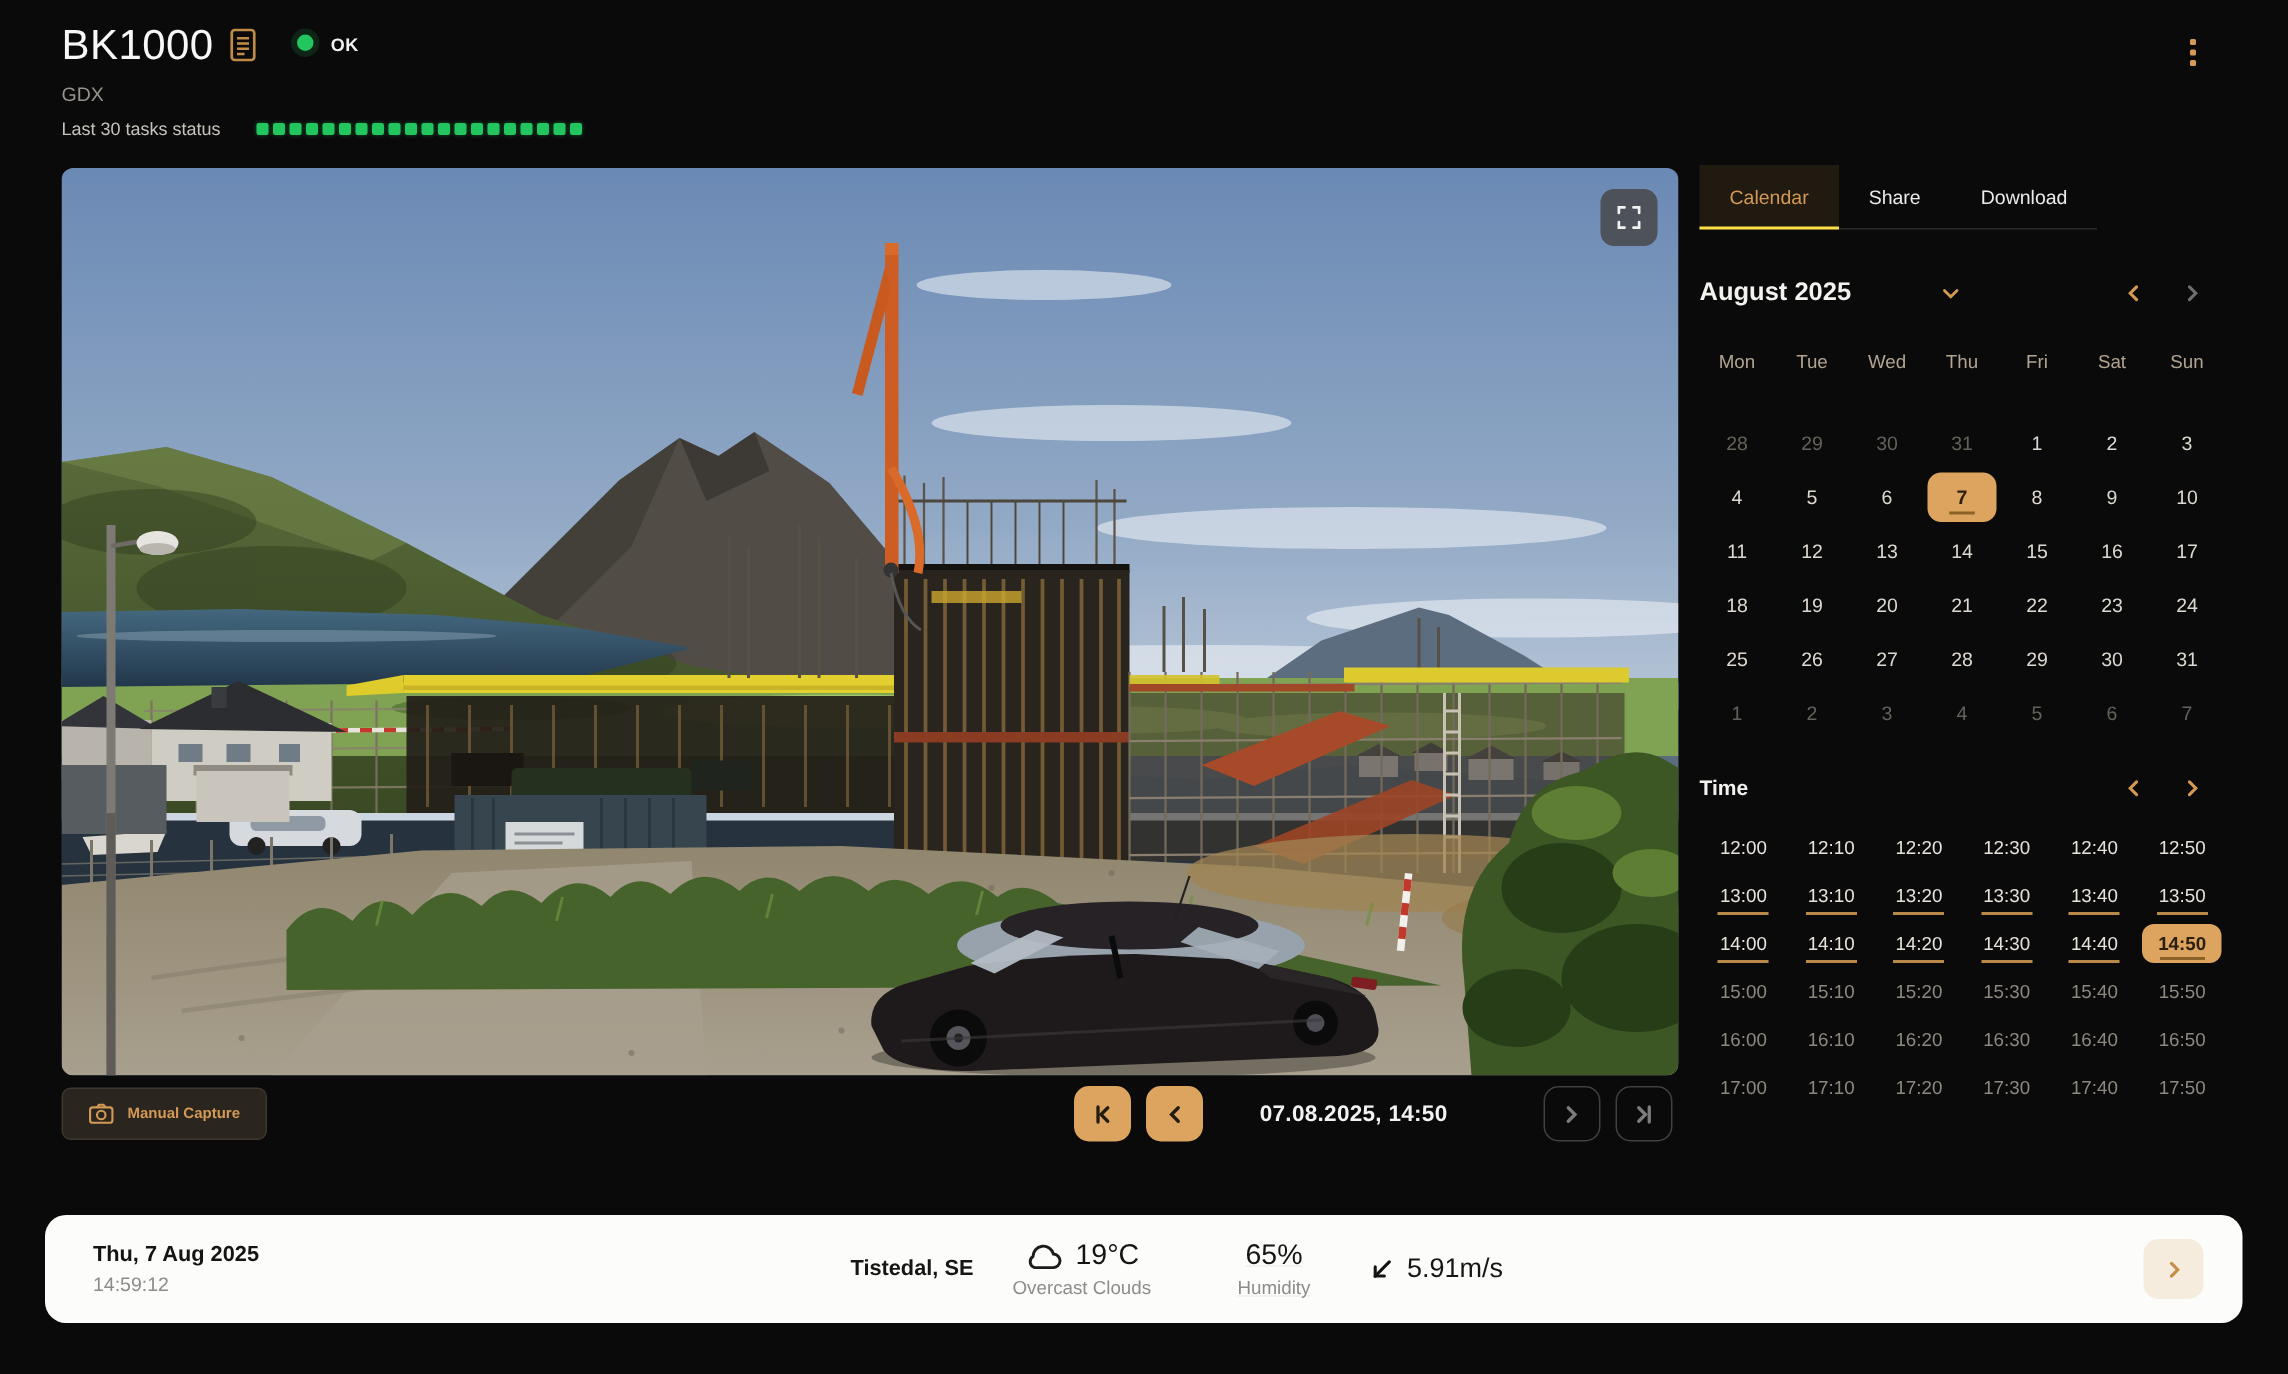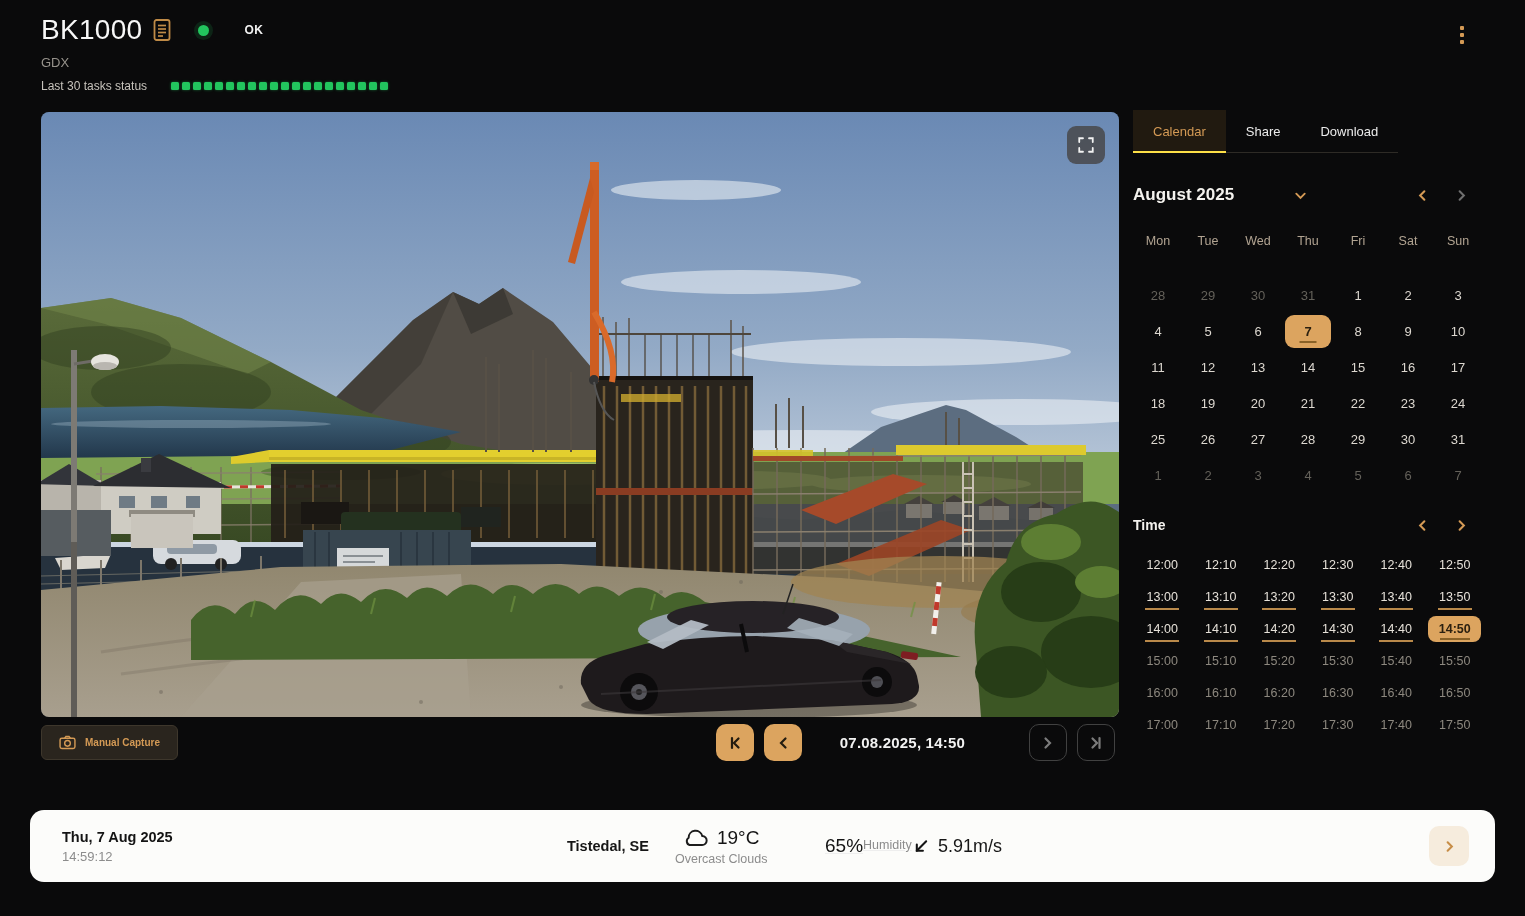--- a/index.html
+++ b/index.html
@@ -11,21 +11,21 @@
   body{
     background:var(--page-bg);
     font-family:"Liberation Sans", sans-serif;
     position:relative; color:#eee;
   }
   
   .header{position:absolute;left:41px;top:14px;}
   .title-row{display:flex;align-items:center;}
   .app-title{font-size:28px;font-weight:500;color:#f7f7f7;letter-spacing:.3px;}
   .doc-ic{margin-left:10px;display:flex;}
-  .status-chip{display:flex;align-items:center;margin-left:26px;gap:24px;}
+  .status-chip{display:flex;margin-left:26px;}
   .status-dot{width:11px;height:11px;border-radius:50%;background:var(--status-green);
     box-shadow:0 0 0 4px rgba(34,197,94,.14);}
   .status-label{margin-left:11px;font-size:12px;font-weight:700;color:#f2f2f2;letter-spacing:.4px;}
   .subtitle{margin-top:9px;font-size:13px;color:#97938c;}
   .tasks-row{margin-top:9px;display:flex;align-items:center;}
   .tasks-label{font-size:12px;color:#c7c3bc;margin-right:24px;}
   .task-squares{display:flex;gap:3px;align-items:center;}
   .task-sq{width:8px;height:8px;border-radius:1.5px;background:var(--status-green);
     box-shadow:0 0 3px rgba(34,197,94,.45);}
   .kebab{position:absolute;right:53px;top:24px;width:20px;height:22px;display:flex;
@@ -90,21 +90,21 @@
   .f-date{position:absolute;left:32px;top:50%;transform:translateY(-50%);}
   .f-date .d1{font-size:14.5px;font-weight:700;color:#141414;}
   .f-date .d2{font-size:13px;color:#8c8c8c;margin-top:4px;}
   .f-loc{position:absolute;left:537px;top:50%;transform:translateY(-50%);
     font-size:14.5px;font-weight:700;color:#161616;}
   .f-temp{position:absolute;left:645px;top:50%;transform:translateY(-50%);
     display:flex;flex-direction:column;align-items:center;}
   .f-temp .t-row{display:flex;align-items:center;gap:8px;font-size:19px;color:#141414;}
   .f-sub{font-size:12.5px;color:#8c8c8c;margin-top:3px;}
   .f-hum{position:absolute;left:795px;top:50%;transform:translateY(-50%);
-    display:flex;flex-direction:row;align-items:flex-start;text-decoration:underline;}
+    display:flex;flex-direction:column;align-items:center;text-decoration:underline;}
   .f-hum .h-val{font-size:19px;color:#141414;}
   .f-wind{position:absolute;left:884px;top:50%;transform:translateY(-50%);
     display:flex;align-items:center;gap:9px;font-size:18px;color:#161616;}
   .f-next{position:absolute;right:26px;top:16px;width:40px;height:40px;border-radius:10px;
     background:#f6ecdd;display:flex;align-items:center;justify-content:center;cursor:pointer;}
 </style>
 </head>
 <body>
 
 <div class="header">

